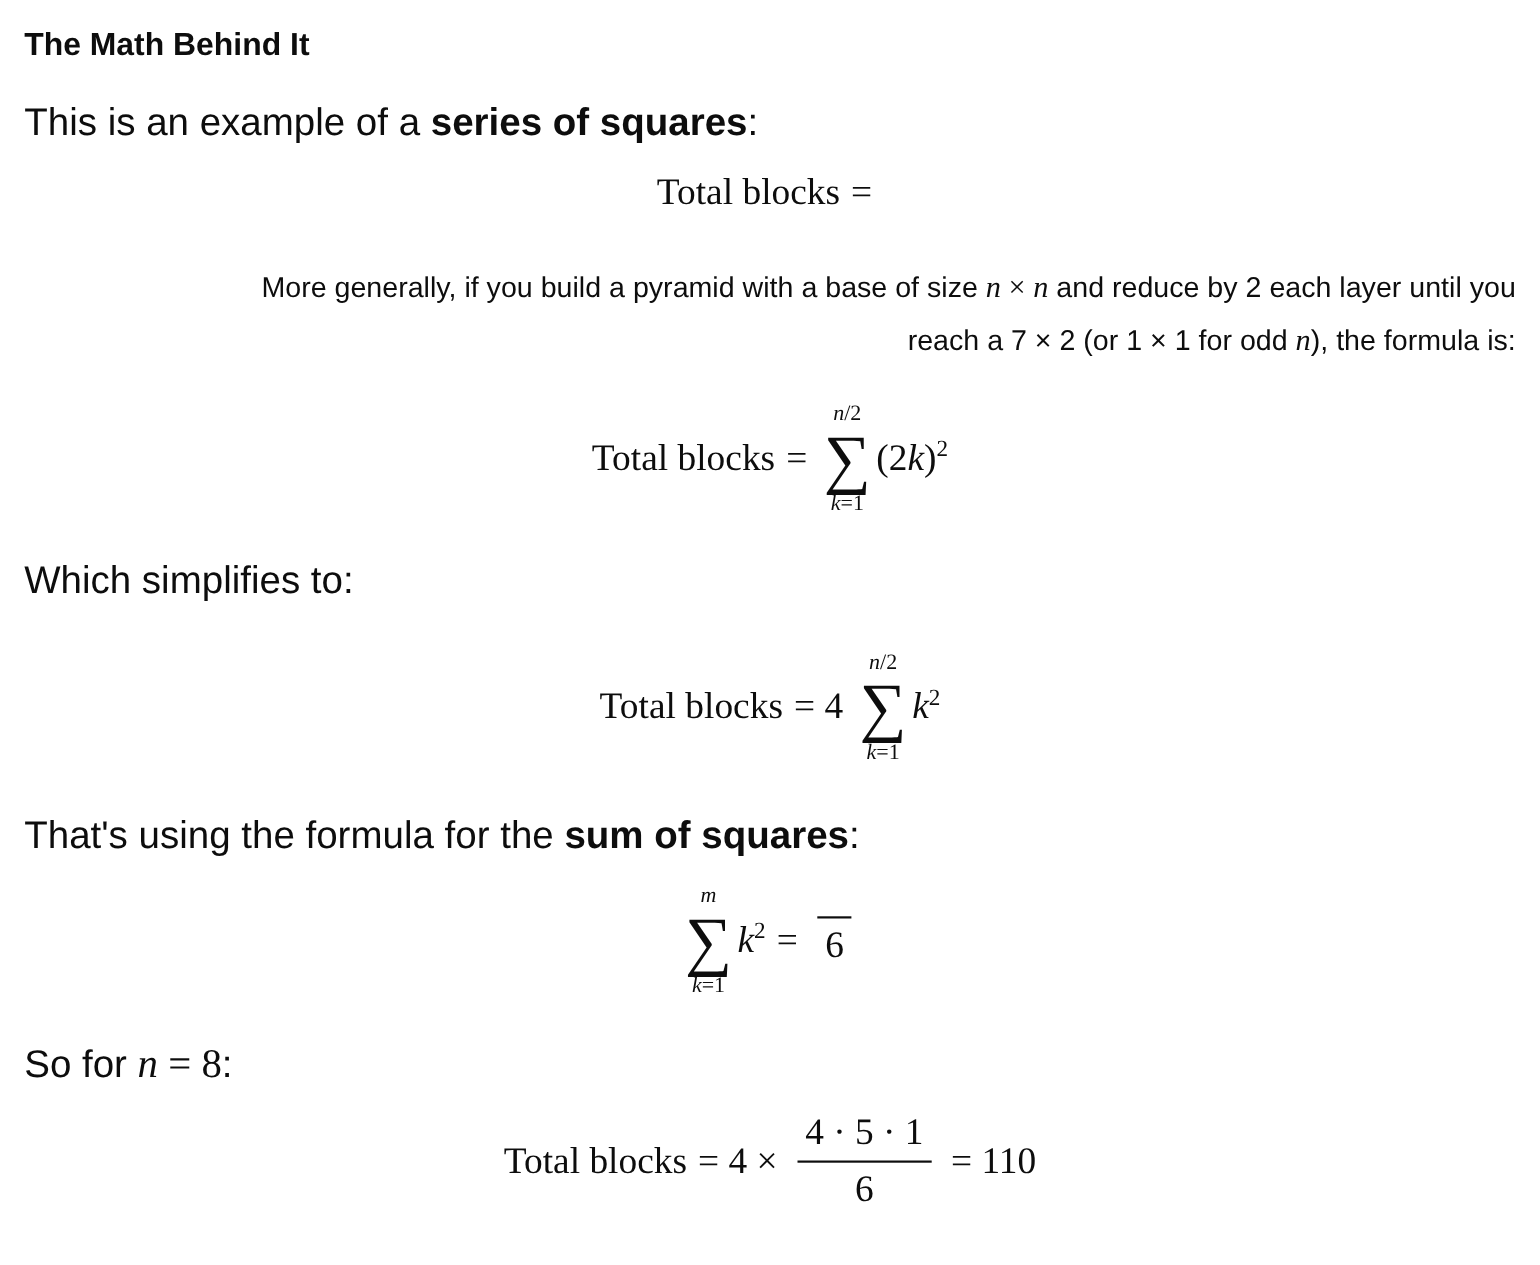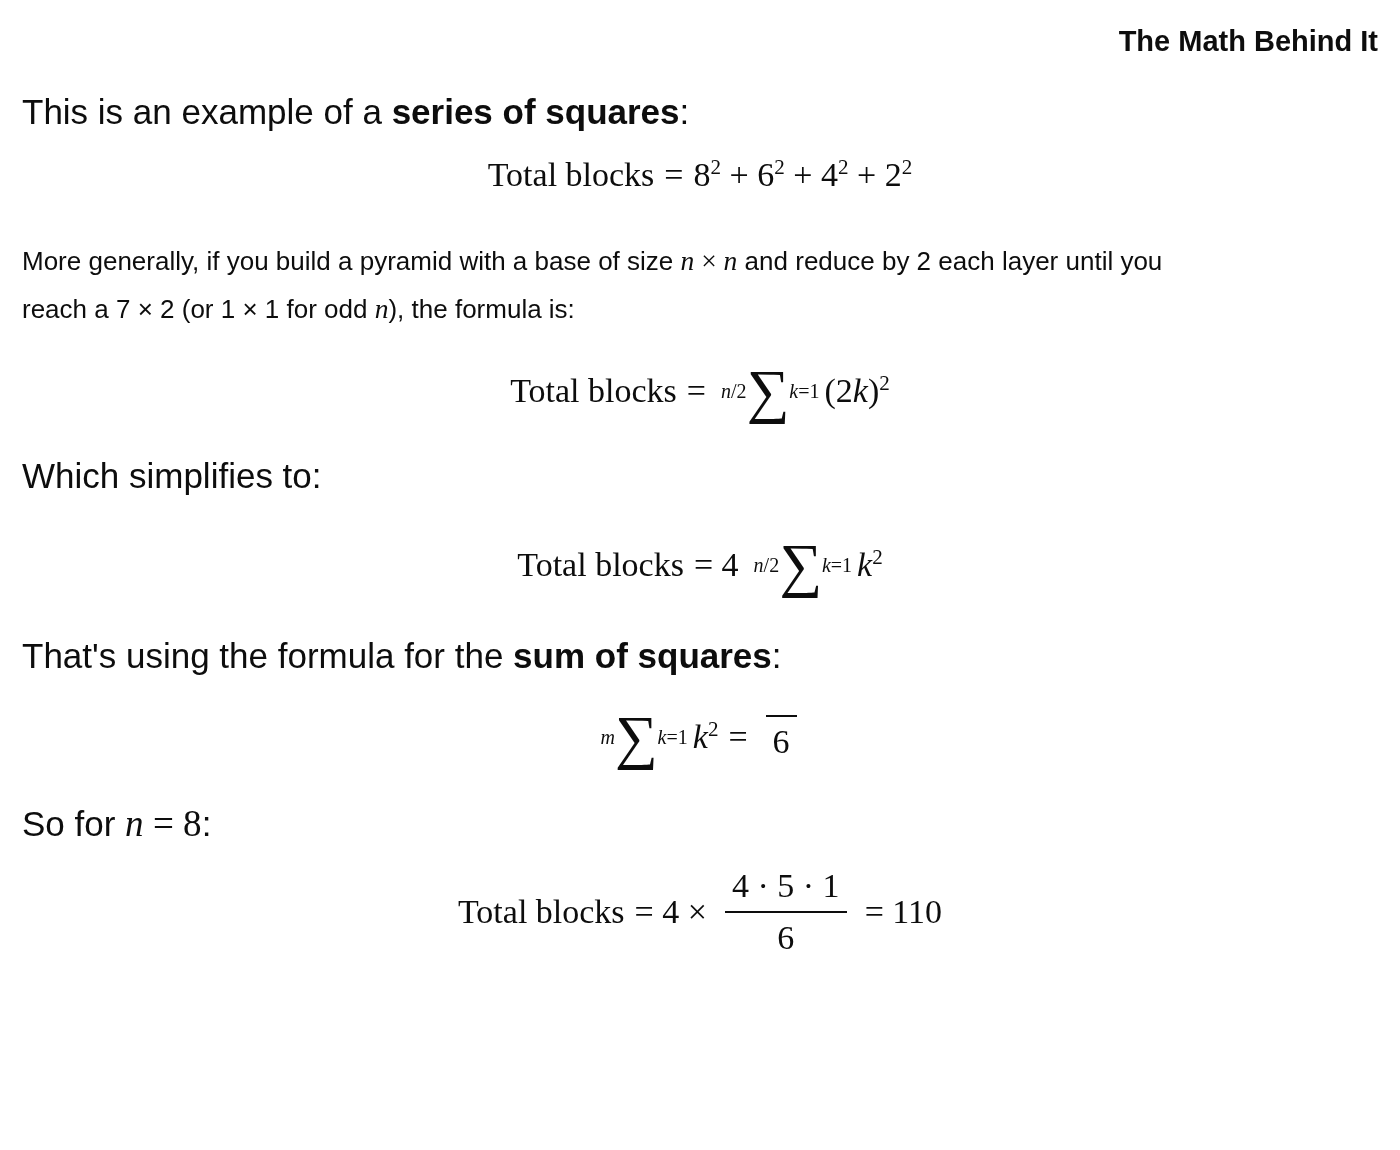--- a/index.html
+++ b/index.html
@@ -11,30 +11,29 @@
     padding: 24px 22px 0 22px;
     overflow: hidden;
   }
 
   
   .title {
     font-size: 29px;
     line-height: 35px;
     font-weight: 700;
     margin-bottom: 36px;
-    text-align: right;
   }
 
   
   .para { font-size: 35px; line-height: 34px; }
   .para-line { font-size: 26px; line-height: 48px; }
   .p-intro      { margin-bottom: 22px; }
-  .p-general    { margin-bottom: 30px; }
+  .p-general    { margin-bottom: 30px; text-align: right; }
   .p-simplifies { margin-bottom: 44px; margin-top: 26px; }
-  .p-sumsq      { margin-bottom: 36px; }
+  .p-sumsq      { margin-bottom: 24px; }
   .p-sofor      { margin-bottom: 24px; }
 
   
   .s-b   { font-weight: 700; }
   .s-mi  { font-family: "Liberation Serif", serif; font-style: italic; }
   .s-mo  { font-family: "Liberation Serif", serif; }
   .para .s-mi, .para .s-mo, .para-line .s-mi, .para-line .s-mo { font-size: 1.06em; }
   .s-sup { font-size: 0.62em; vertical-align: super; line-height: 0; }
 
   
@@ -48,21 +47,21 @@
     white-space: pre;
   }
   .f-series     { margin-bottom: 38px; }
   .f-sum2k      { margin-bottom: 40px; }
   .f-simplified { margin-bottom: 46px; }
   .f-identity   { margin-bottom: 42px; }
   .f-eq  { margin: 0 10px; }
   .f-rhs { margin-left: 10px; }
 
   
-  .sum { display: inline-flex; flex-direction: row; align-items: center; margin: 0 5px; }
+  .sum { display: inline-flex; flex-direction: column; align-items: center; margin: 0 5px; }
   .sum .lim { font-size: 20px; line-height: 26px; white-space: pre; }
   .sum .sigma {
     font-size: 60px;
     line-height: 56px;
     font-family: "Liberation Serif", "DejaVu Sans", serif;
   }
 
   
   .frac { display: inline-flex; flex-direction: column; align-items: center; margin: 0 8px; }
   .frac .num, .frac .den { line-height: 42px; padding: 0 7px; white-space: pre; }
@@ -71,21 +70,20 @@
 </head>
 <body style="background: rgb(255, 255, 255); color: rgb(13, 13, 13);">
 
 <h3 class="title">The Math Behind It</h3>
 
 <p class="para p-intro"><span>This is an example of a </span><span class="s-b">series of squares</span><span>:</span></p>
 
 <div class="formula f-series">
   <span class="f-lhs">Total blocks</span>
   <span class="f-eq">=</span>
-  <span class="f-body"><span>8</span><span class="s-sup">2</span><span> + </span><span>6</span><span class="s-sup">2</span><span> + </span><span>4</span><span class="s-sup">2</span><span> + </span><span>2</span><span class="s-sup">2</span></span>
 </div>
 
 <div class="p-general">
   <div class="para-line"><span>More generally, if you build a pyramid with a base of size </span><span class="s-mi">n</span><span class="s-mo"> × </span><span class="s-mi">n</span><span> and reduce by 2 each layer until you</span></div>
   <div class="para-line"><span>reach a 7 × 2 (or 1 × 1 for odd </span><span class="s-mi">n</span><span>), the formula is:</span></div>
 </div>
 
 <div class="formula f-sum2k">
   <span class="f-lhs">Total blocks</span>
   <span class="f-eq">=</span>

